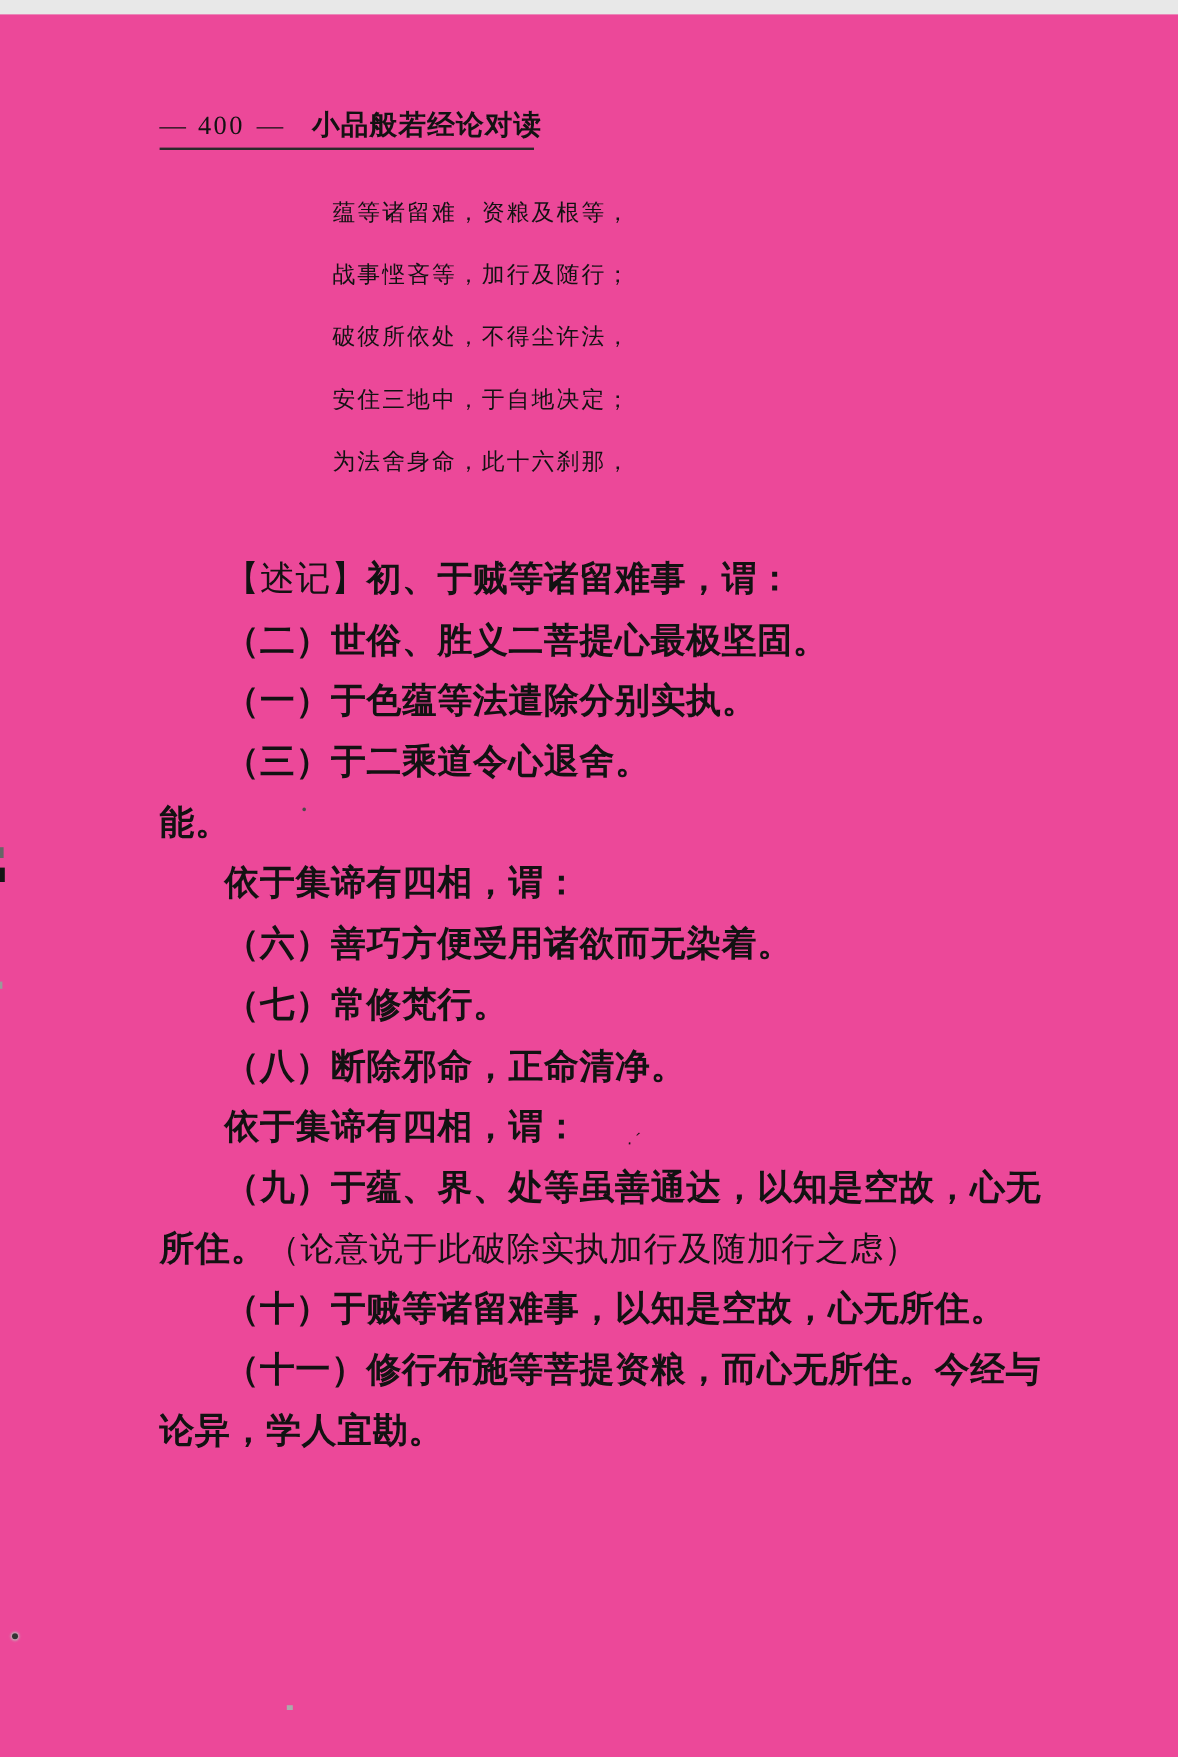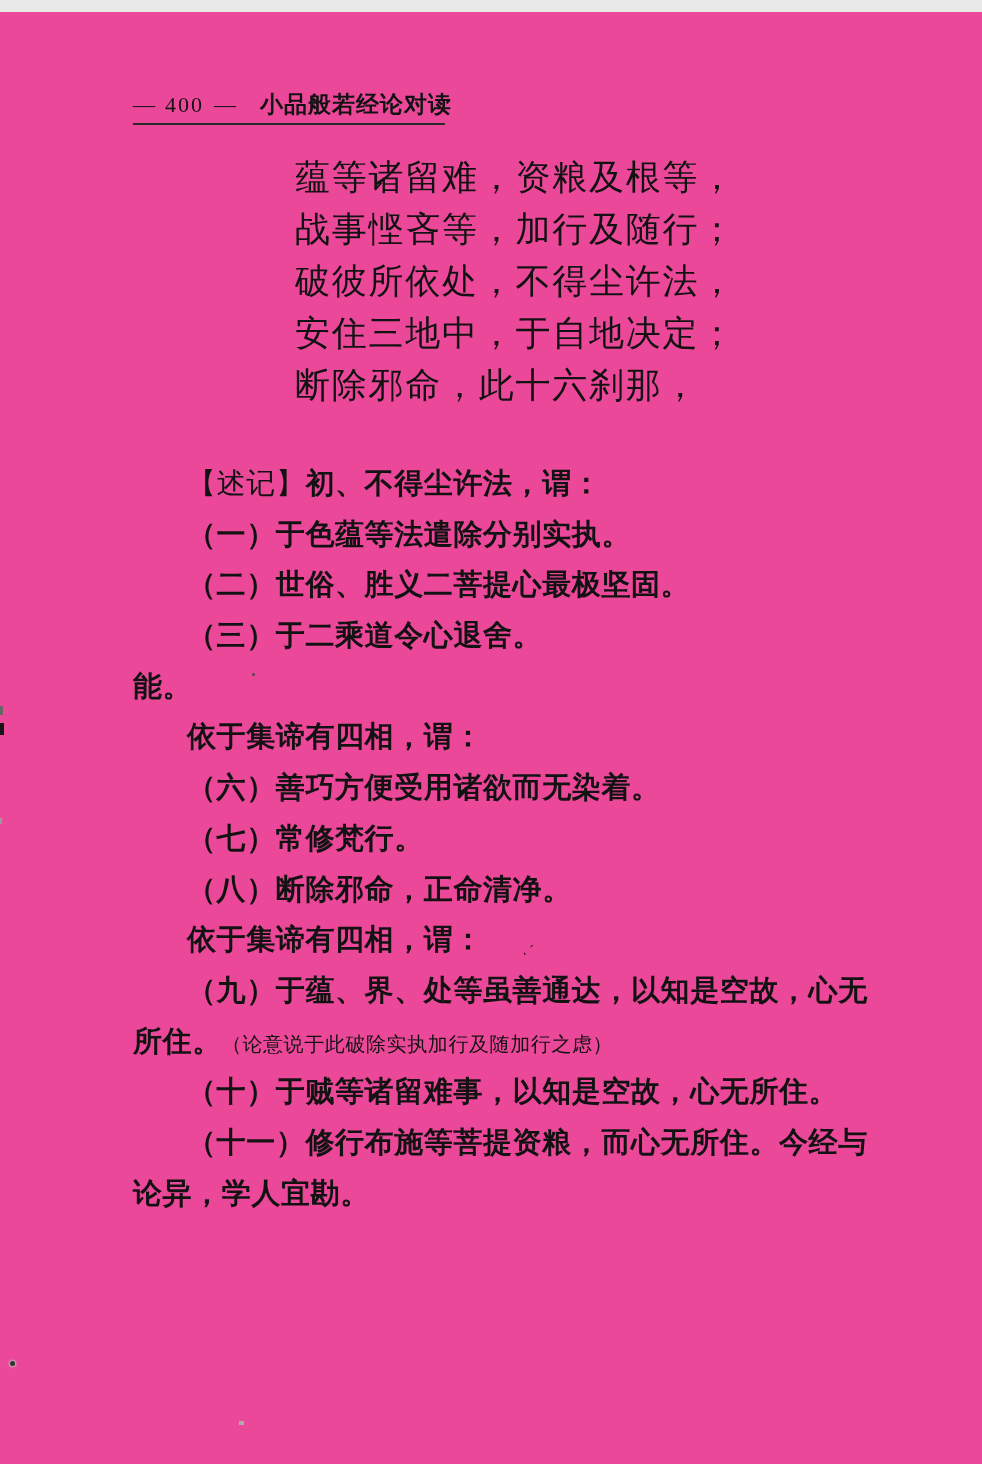--- a/index.html
+++ b/index.html
@@ -22,39 +22,39 @@
     font-size:22px;line-height:26px;
   }
   .running-head .dash{letter-spacing:0;margin-right:10px;}
   .running-head .dash.right{margin-left:10px;margin-right:0;}
   .running-head .folio{font-size:22px;letter-spacing:2px;}
   .running-head .book-title{
     font-weight:700;font-size:23px;margin-left:24px;letter-spacing:1px;
   }
   
   .verse{
-    position:absolute;top:140px;left:295px;
-    font-size:35px;letter-spacing:1.75px;
+    position:absolute;top:140px;left:277px;
+    font-size:19px;letter-spacing:1.75px;
     font-weight:400;
   }
   .verse .verse-line{
     height:52px;line-height:52px;white-space:nowrap;
   }
   
   .body-text{
     position:absolute;top:446px;left:133px;width:740px;
     font-size:29px;letter-spacing:0.6px;
     font-weight:600;
   }
   .body-text .line{
     height:50.7px;line-height:50.7px;white-space:nowrap;
   }
   .body-text .line.indent{text-indent:54px;}
   .body-text .shuji-label{font-weight:400;}
-  .kai{font-weight:400;font-size:20px;text-align:right;}
+  .kai{font-weight:400;font-size:28px;text-align:right;}
   
   .speck{position:absolute;background:#222;}
   .speck.s-edge1{left:0;top:694px;width:3px;height:9px;background:#666;}
   .speck.s-edge2{left:0;top:711px;width:4px;height:12px;background:#151515;}
   .speck.s-edge3{left:0;top:806px;width:2px;height:6px;background:#9a9a9a;}
   .speck.s-dot-si{left:252px;top:661px;width:3px;height:3px;background:#4a4a4a;border-radius:50%;}
   .speck.s-mark-fanxing{
     left:523px;top:932px;width:10px;height:13px;background:transparent;
     font-size:13px;line-height:13px;color:#111;transform:rotate(8deg);
     font-family:"DejaVu Sans",sans-serif;
@@ -69,27 +69,27 @@
 
   <div class="running-head">
     <span class="dash">—</span><span class="folio">400</span><span class="dash right">—</span><span class="book-title">小品般若经论对读</span>
   </div>
 
   <div class="verse">
     <div class="verse-line">蕴等诸留难，资粮及根等，</div>
     <div class="verse-line">战事悭吝等，加行及随行；</div>
     <div class="verse-line">破彼所依处，不得尘许法，</div>
     <div class="verse-line">安住三地中，于自地决定；</div>
-    <div class="verse-line">断除邪命，此十六刹那，</div>
+    <div class="verse-line">为法舍身命，此十六刹那，</div>
   </div>
 
   <div class="body-text">
-    <div class="line indent"><span class="shuji-label">【述记】</span><span>初、不得尘许法，谓：</span></div>
+    <div class="line indent"><span class="shuji-label">【述记】</span><span>初、于贼等诸留难事，谓：</span></div>
+    <div class="line indent">（二）世俗、胜义二菩提心最极坚固。</div>
     <div class="line indent">（一）于色蕴等法遣除分别实执。</div>
-    <div class="line indent">（二）世俗、胜义二菩提心最极坚固。</div>
     <div class="line indent">（三）于二乘道令心退舍。</div>
     <div class="line">能。</div>
     <div class="line indent">依于集谛有四相，谓：</div>
     <div class="line indent">（六）善巧方便受用诸欲而无染着。</div>
     <div class="line indent">（七）常修梵行。</div>
     <div class="line indent">（八）断除邪命，正命清净。</div>
     <div class="line indent">依于集谛有四相，谓：</div>
     <div class="line indent">（九）于蕴、界、处等虽善通达，以知是空故，心无</div>
     <div class="line"><span>所住。</span><span class="kai">（论意说于此破除实执加行及随加行之虑）</span></div>
     <div class="line indent">（十）于贼等诸留难事，以知是空故，心无所住。</div>

